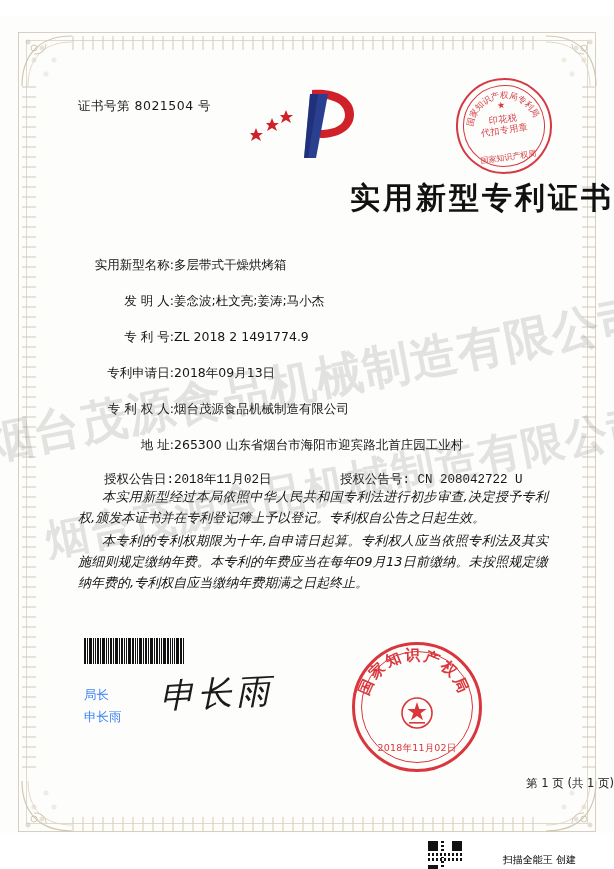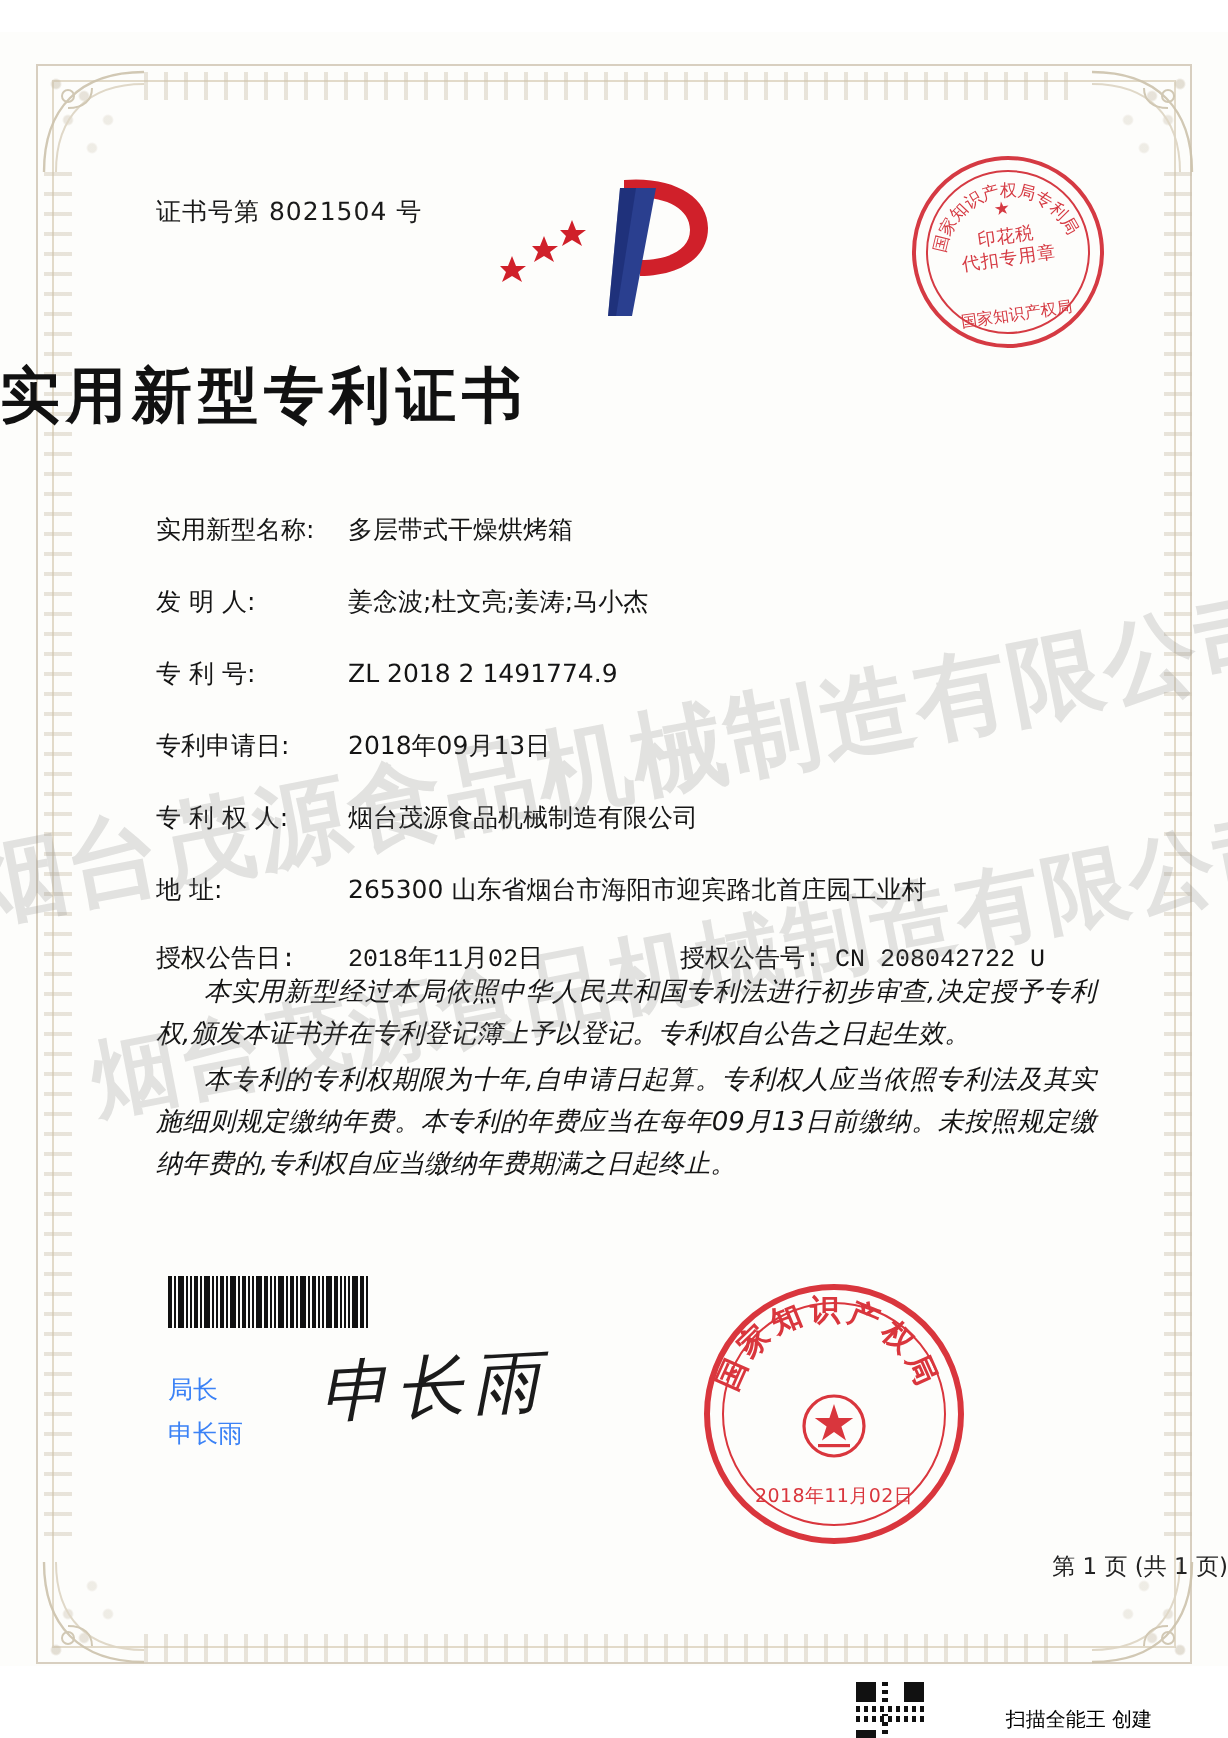--- a/index.html
+++ b/index.html
@@ -117,21 +117,21 @@
   }
   .seal-top .star {
     position:absolute; left:50%; top: 20px; transform: translateX(-50%);
     font-size: 9px;
   }
 
   h1.title {
     position: absolute;
     left: 0; top: 162px;
     width: 614px;
-    text-align: left;
+    text-align: right;
     margin: 0;
     font-family: Liberation Serif, serif;
     font-weight: bold;
     font-size: 30px;
     letter-spacing: 3px;
     color: #111;
   }
 
   .fields {
     position: absolute;
@@ -142,20 +142,21 @@
     position: relative;
     font-size: 12.5px;
     color: #151515;
     margin-bottom: 19px;
     line-height: 17px;
   }
   .field .lbl {
     display: inline-block;
     width: 96px;
     color: #151515;
+    text-align: right;
   }
   .field .val {
     display: inline-block;
   }
   .row-split { position: relative; font-family: Liberation Mono, monospace; }
   .row-split .right {
     position: absolute;
     left: 262px; top: 0;
     white-space: nowrap;
   }

